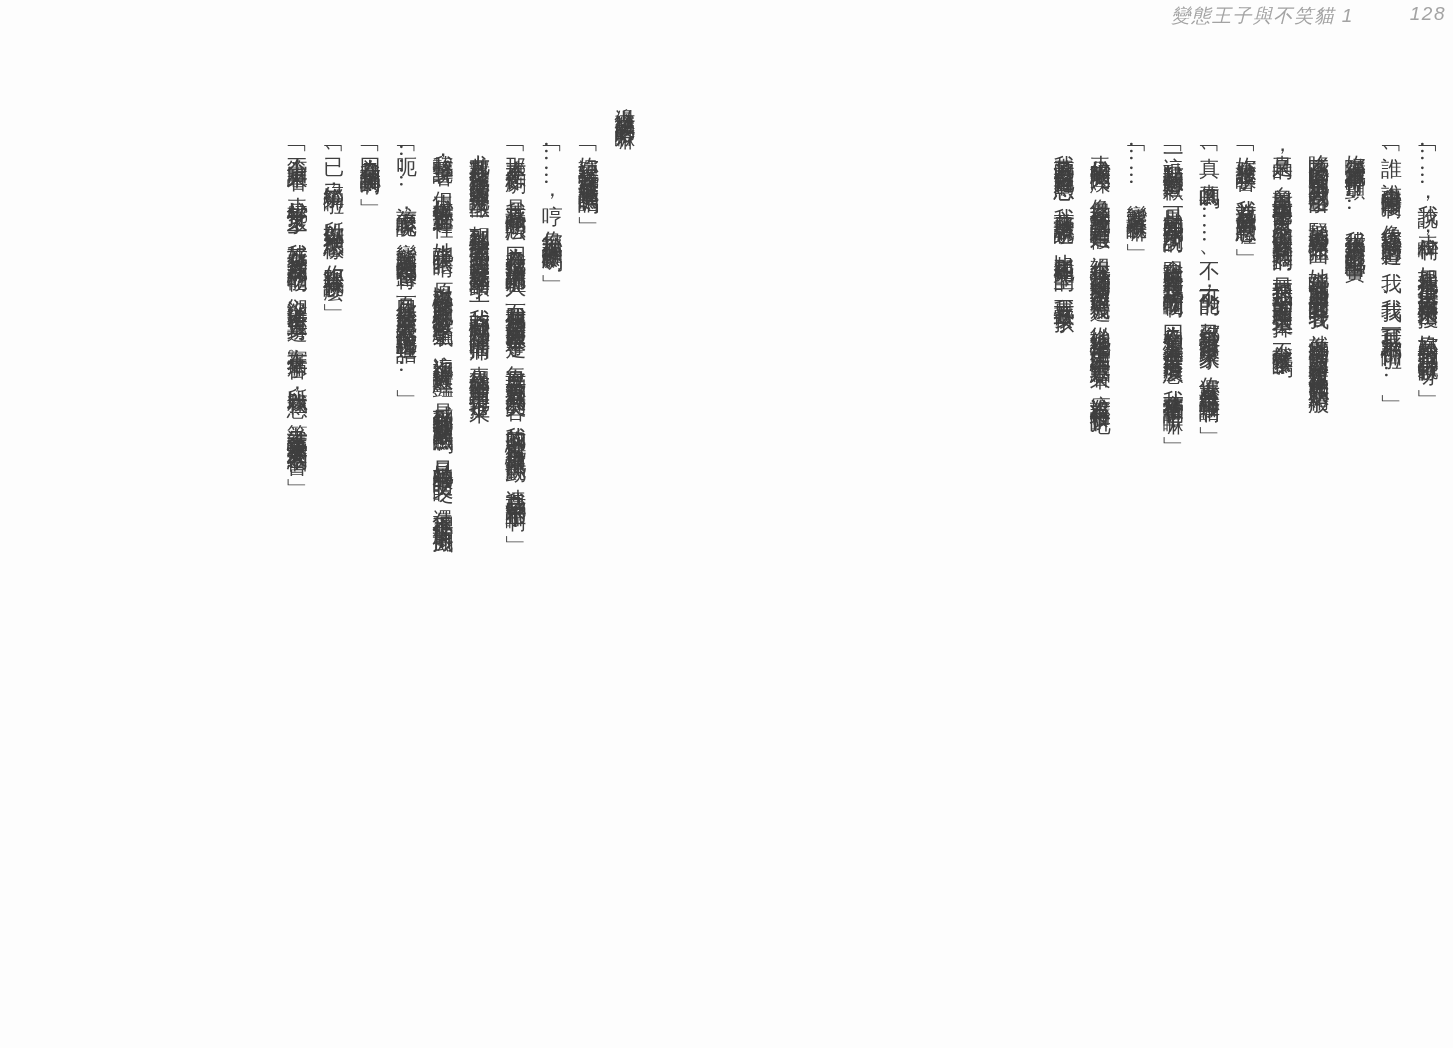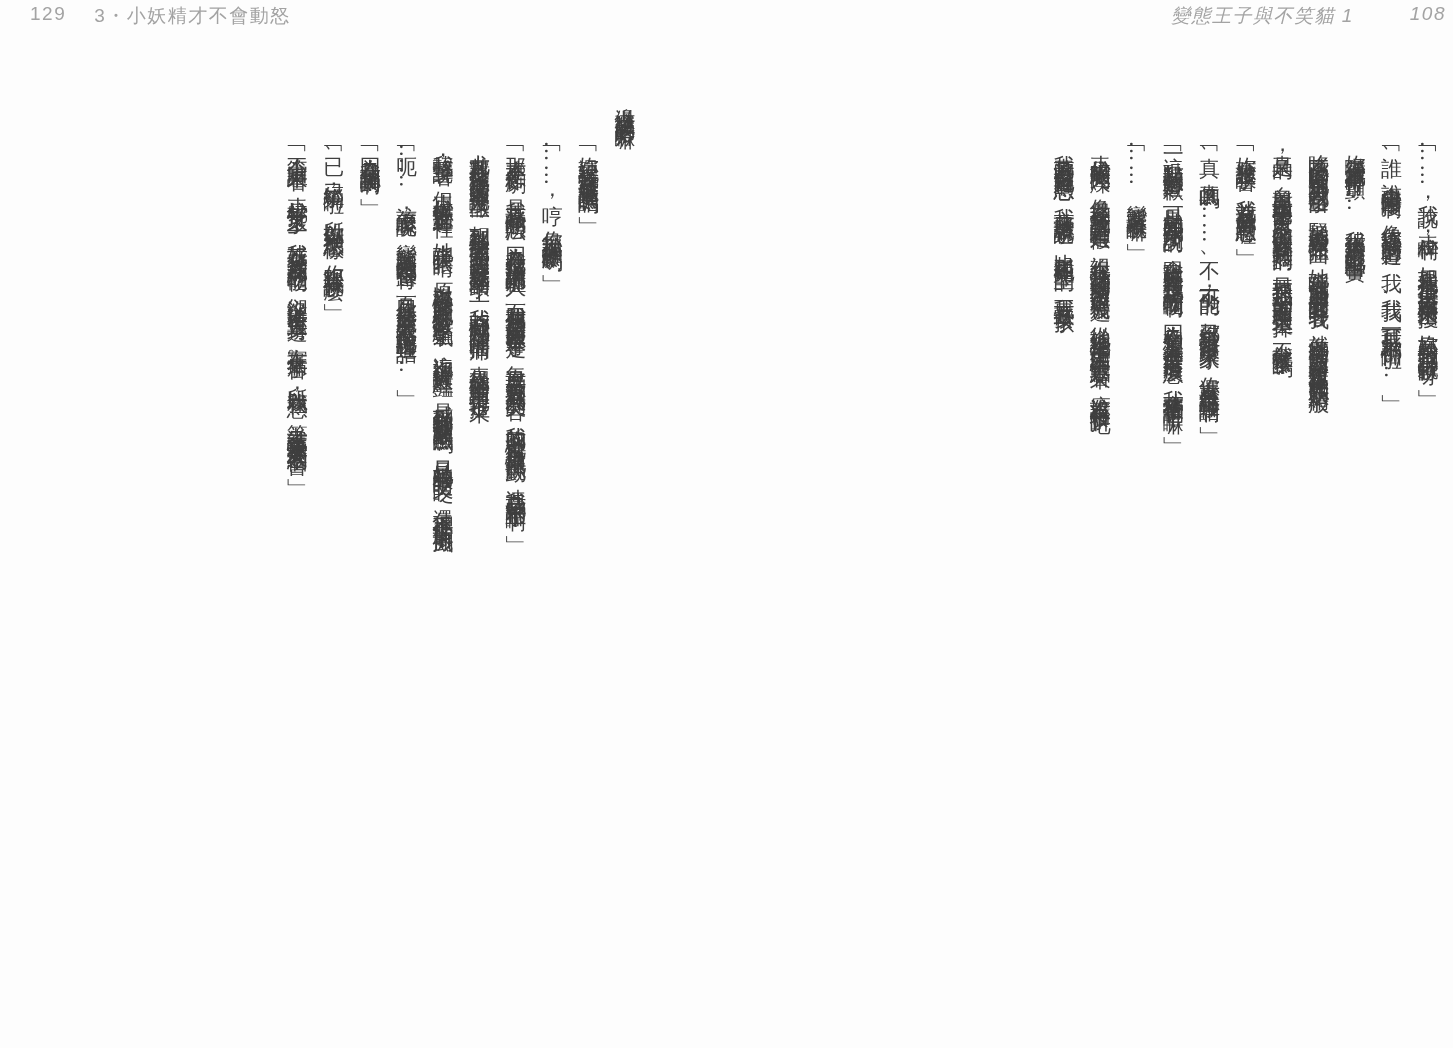--- a/index.html
+++ b/index.html
@@ -51,28 +51,24 @@
     padding: 0;
   }
   .page p.ind2 { text-indent: 47.2px; }  
   .page p.ind0 { text-indent: 0; }       
 </style>
 </head>
 <body>
 
 <div class="spread">
 
-  <div class="running-head head-left">
-    <span>129</span>
-    <span>3・小妖精才不會動怒</span>
-  </div>
 
   <div class="running-head head-right">
     <span>變態王子與不笑貓 1</span>
-    <span>108</span>
+    <span>128</span>
   </div>
 
   <section class="page page-right" id="pageRight">
       <p class="ind2">「……我說，小豆梓啊，如果我把這件事傳出去會給妳帶來困擾，妳只要叫我別說出去就行了呀。」</p>
       <p class="ind2">「誰、誰會覺得困擾啊！像你這種變態的脅迫，我、我我、我可是一點都不怕啦……」</p>
       <p class="ind2">妳嚇得牙齒都不停打顫了……我很猶豫該不該對她點出事實。</p>
       <p class="ind2">哆嗦不已的嘴脣被她用力咬到都泛白了。緊抿的脣線突然扭曲，她睜著充滿無助與不安的雙眸盯著我，就像寄宿的大波斯菊即將被連根拔起的無助小妖精一般。</p>
       <p class="ind2">真是的，自尊與表面功夫比平常人更多出一倍的傢伙實在有夠難搞的。只要把我那一部分的表面功夫捨棄掉，不就輕鬆多了嗎？</p>
       <p class="ind2">「妳應該是誤會了，我並沒有威脅妳的意思喔。」</p>
       <p class="ind2">「真、真的嗎？……不、不可能的，都已經身體力行跟蹤人家了，你還真有臉說出這種話啊！」</p>

